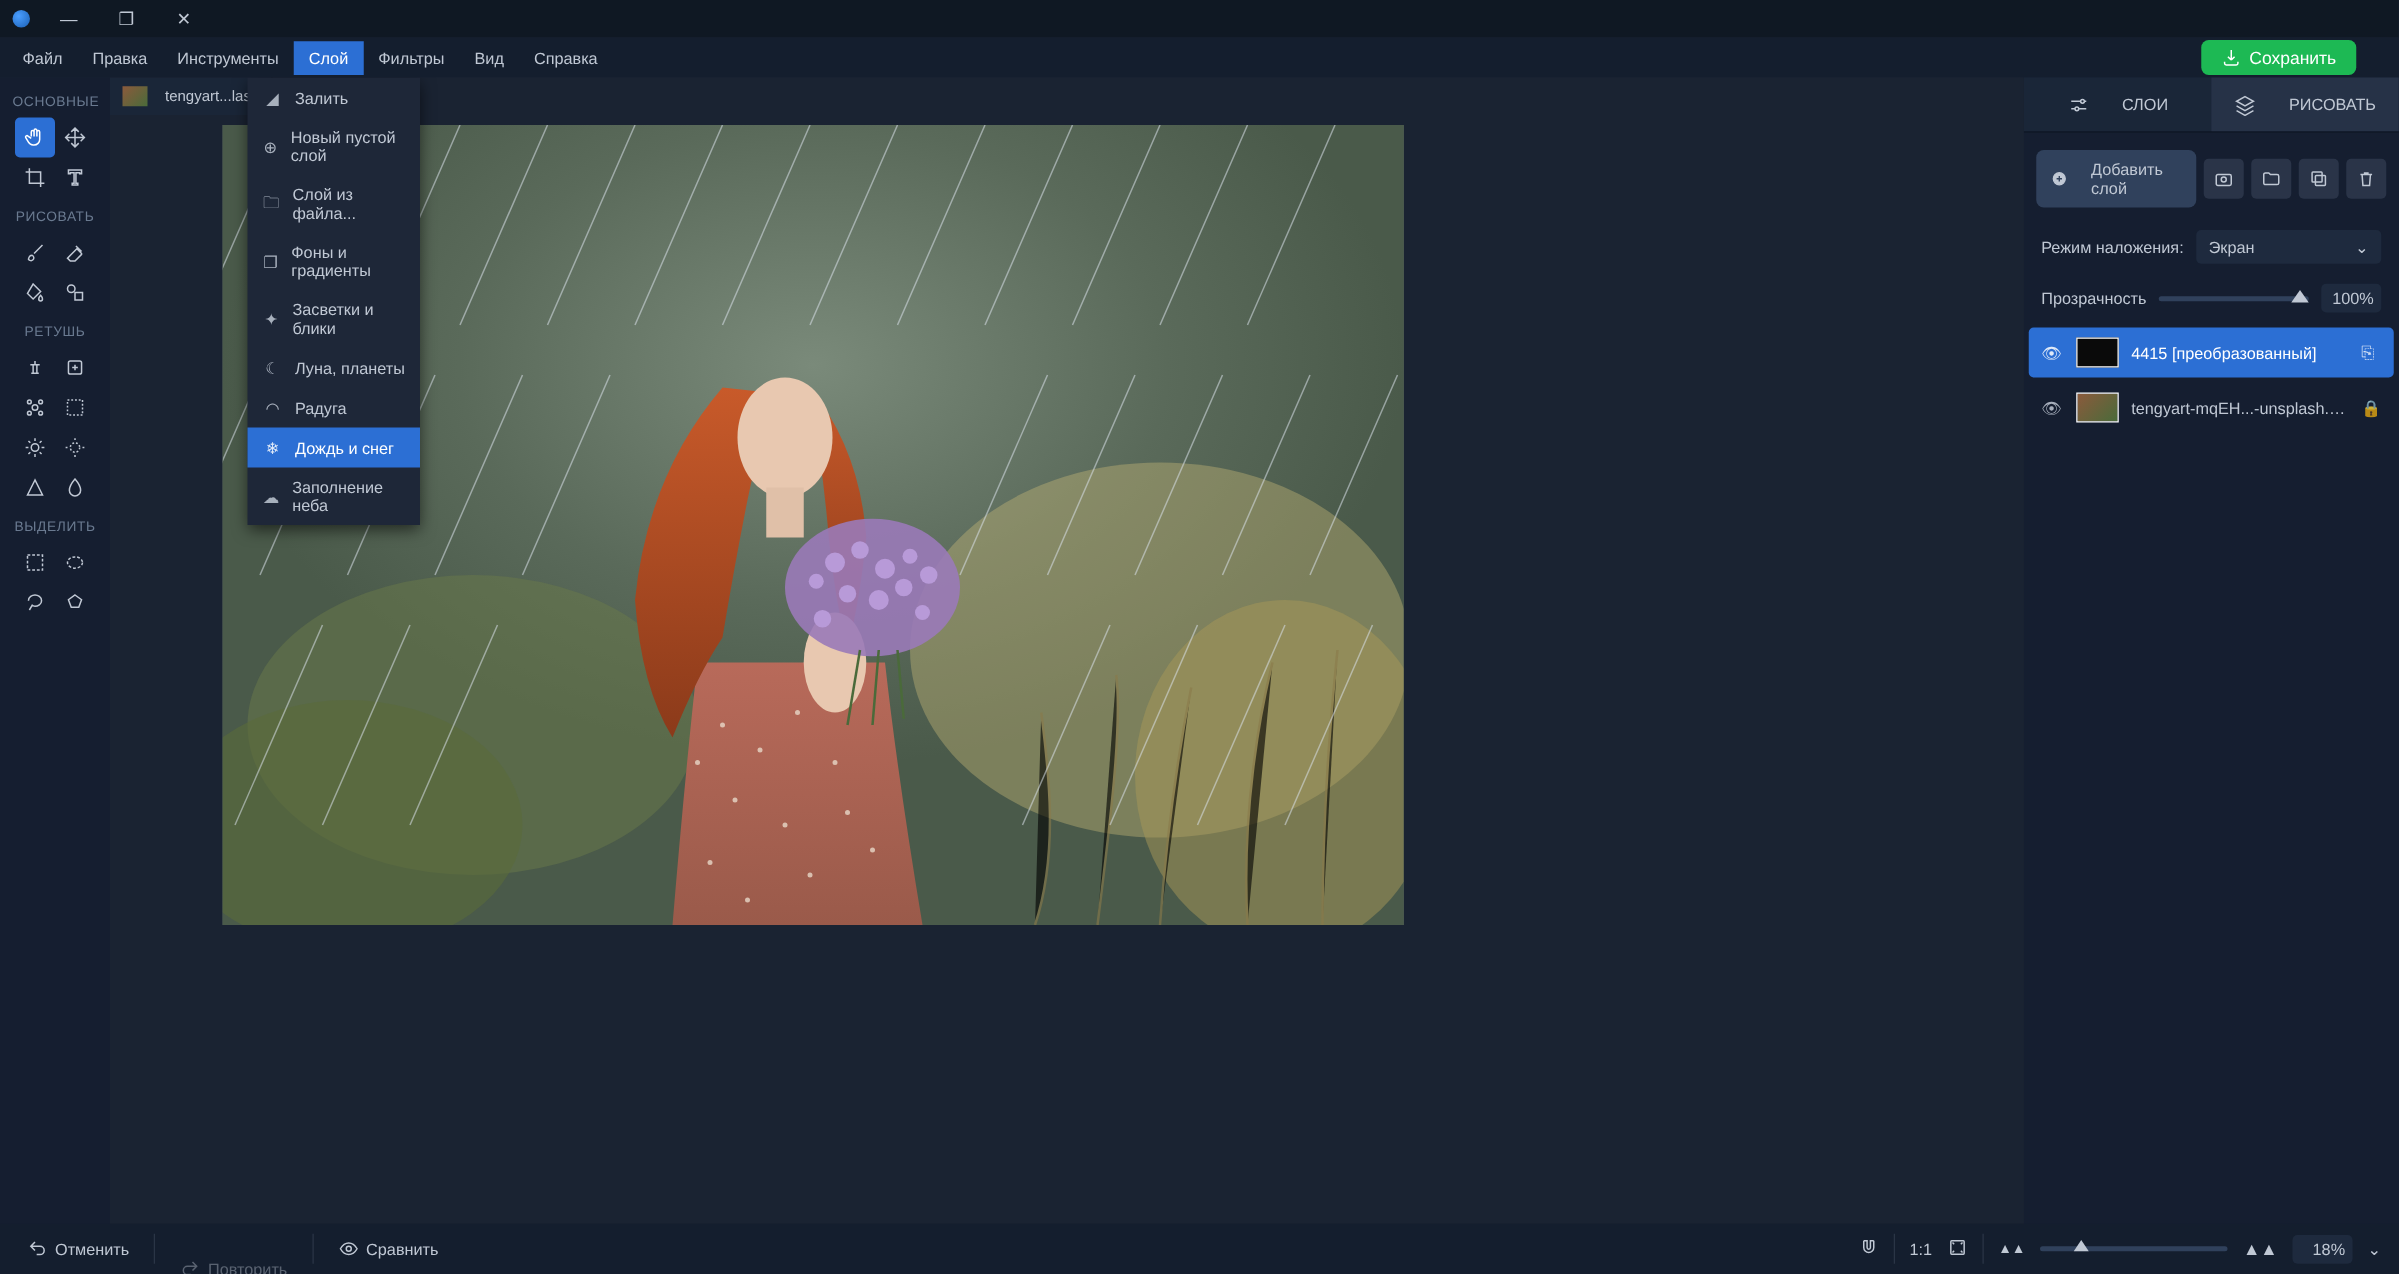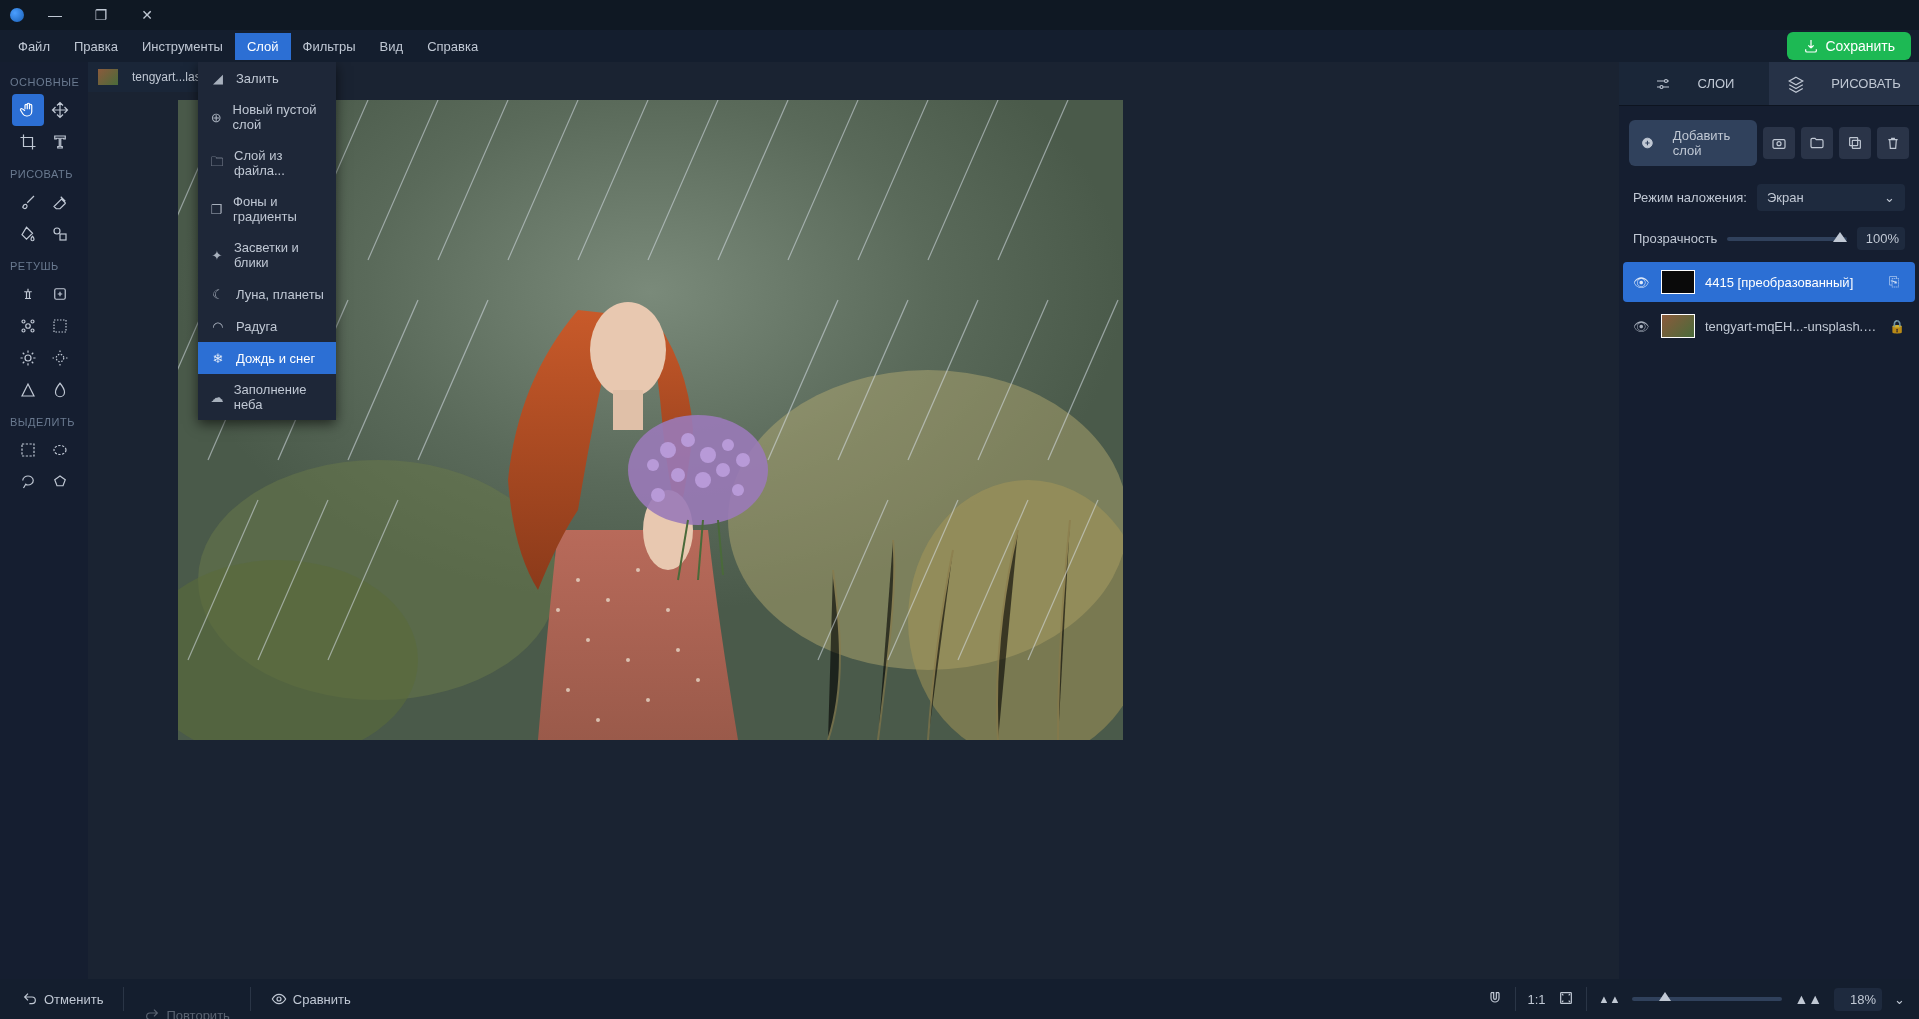--- a/index.html
+++ b/index.html
@@ -8,27 +8,27 @@
 
 .titlebar { height: 30px; background: #0f1823; display: flex; align-items: center; padding-left: 10px; }
 .titlebar .app-icon { width: 14px; height: 14px; border-radius: 50%; background: radial-gradient(circle at 35% 35%, #4a9eff, #1a5fb4); margin-right: 8px; }
 .titlebar .title { font-size: 13px; color: #d0d8e4; flex: 1; }
 .titlebar .winbtn { width: 46px; height: 30px; display: flex; align-items: center; justify-content: center; color: #c0c8d4; font-size: 14px; }
 
 
 .menubar { height: 32px; background: #141e2e; display: flex; align-items: center; padding: 0 6px; position: relative; }
 .menubar .menuitem { padding: 6px 12px; font-size: 13px; cursor: default; }
 .menubar .menuitem.active { background: #2c6fd4; color: #fff; }
-.save-btn { margin-left: auto; margin-right: 2px; background: #1db954; color: #fff; padding: 6px 16px; border-radius: 6px; font-size: 14px; display: flex; align-items: center; gap: 6px; text-align: center; }
+.save-btn { margin-left: auto; margin-right: 28px; background: #1db954; color: #fff; padding: 6px 16px; border-radius: 6px; font-size: 14px; display: flex; align-items: center; gap: 6px; text-align: center; }
 .tab { display: flex; align-items: center; padding: 0 10px; background: #1a2638; font-size: 12px; gap: 14px; border-right: 1px solid #0f1823; }
 .tab .thumb { width: 20px; height: 16px; background: linear-gradient(135deg, #8b5a3c, #4a6b3a); }
 
 
 .workspace { position: absolute; top: 62px; left: 0; right: 0; bottom: 40px; display: flex; }
-.toolbar-left { width: 88px; background: #151e30; padding-top: 6px; }
+.toolbar-left { width: 88px; background: #151e30; padding-top: 6px; text-align: center; }
 .tool-section-label { font-size: 11px; color: #6a7a90; padding: 8px 10px 4px; letter-spacing: 0.5px; }
 .tool-grid { display: flex; flex-wrap: wrap; padding: 2px 12px; gap: 0; }
 .tool { width: 32px; height: 32px; display: flex; align-items: center; justify-content: center; border-radius: 4px; color: #c0c8d4; }
 .tool.active { background: #2c6fd4; color: #fff; }
 .tool svg { width: 18px; height: 18px; fill: none; stroke: currentColor; stroke-width: 1.6; }
 
 
 .canvas-area { flex: 1; background: #1a2332; position: relative; overflow: hidden; }
 .canvas { position: absolute; left: 90px; top: 38px; width: 945px; height: 640px; background: #5a6a5a; overflow: hidden; }
 

